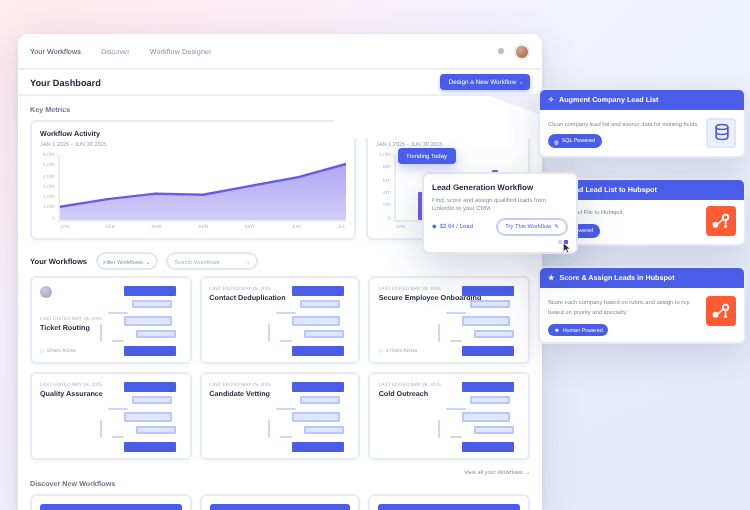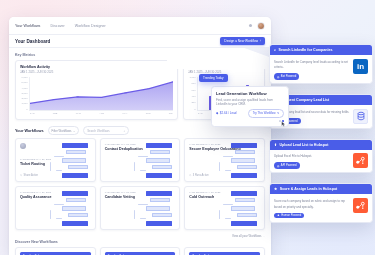--- a/index.html
+++ b/index.html
@@ -413,30 +413,20 @@
     <i class="on"></i>
   </div>
   <svg class="cursor" viewBox="0 0 12 16">
     <path d="M1 1 L1 13 L4.2 10.2 L6.3 14.6 L8.4 13.6 L6.3 9.4 L10.4 9.2 Z" fill="#2b3040" stroke="#fff" stroke-width="1"></path>
   </svg>
 </div>
 
 <div class="steps" id="stepWrap">
     <div class="step">
       <div class="step-hd">
-        <span>⌕</span>
-        <span>Search LinkedIn for Companies</span>
-      </div>
-      <div class="step-bd">
-        <span class="step-txt"><span class="step-desc">Search LinkedIn for Company level leads according to set criteria.</span><br><span class="step-badge"><span>◍</span>Bot Powered</span></span>
-        <span class="logo li">in</span>
-      </div>
-    </div>
-    <div class="step">
-      <div class="step-hd">
         <span>✧</span>
         <span>Augment Company Lead List</span>
       </div>
       <div class="step-bd">
         <span class="step-txt"><span class="step-desc">Clean company lead list and source data for missing fields.</span><br><span class="step-badge"><span>◍</span>SQL Powered</span></span>
         <span class="logo db">
           <svg viewBox="0 0 24 24" width="10" height="10">
             <ellipse cx="12" cy="6" rx="7" ry="3" fill="none" stroke="#4a5de8" stroke-width="2"></ellipse>
             <path d="M5 6v12c0 1.7 3.1 3 7 3s7-1.3 7-3V6" fill="none" stroke="#4a5de8" stroke-width="2"></path>
             <path d="M5 12c0 1.7 3.1 3 7 3s7-1.3 7-3" fill="none" stroke="#4a5de8" stroke-width="2"></path>

